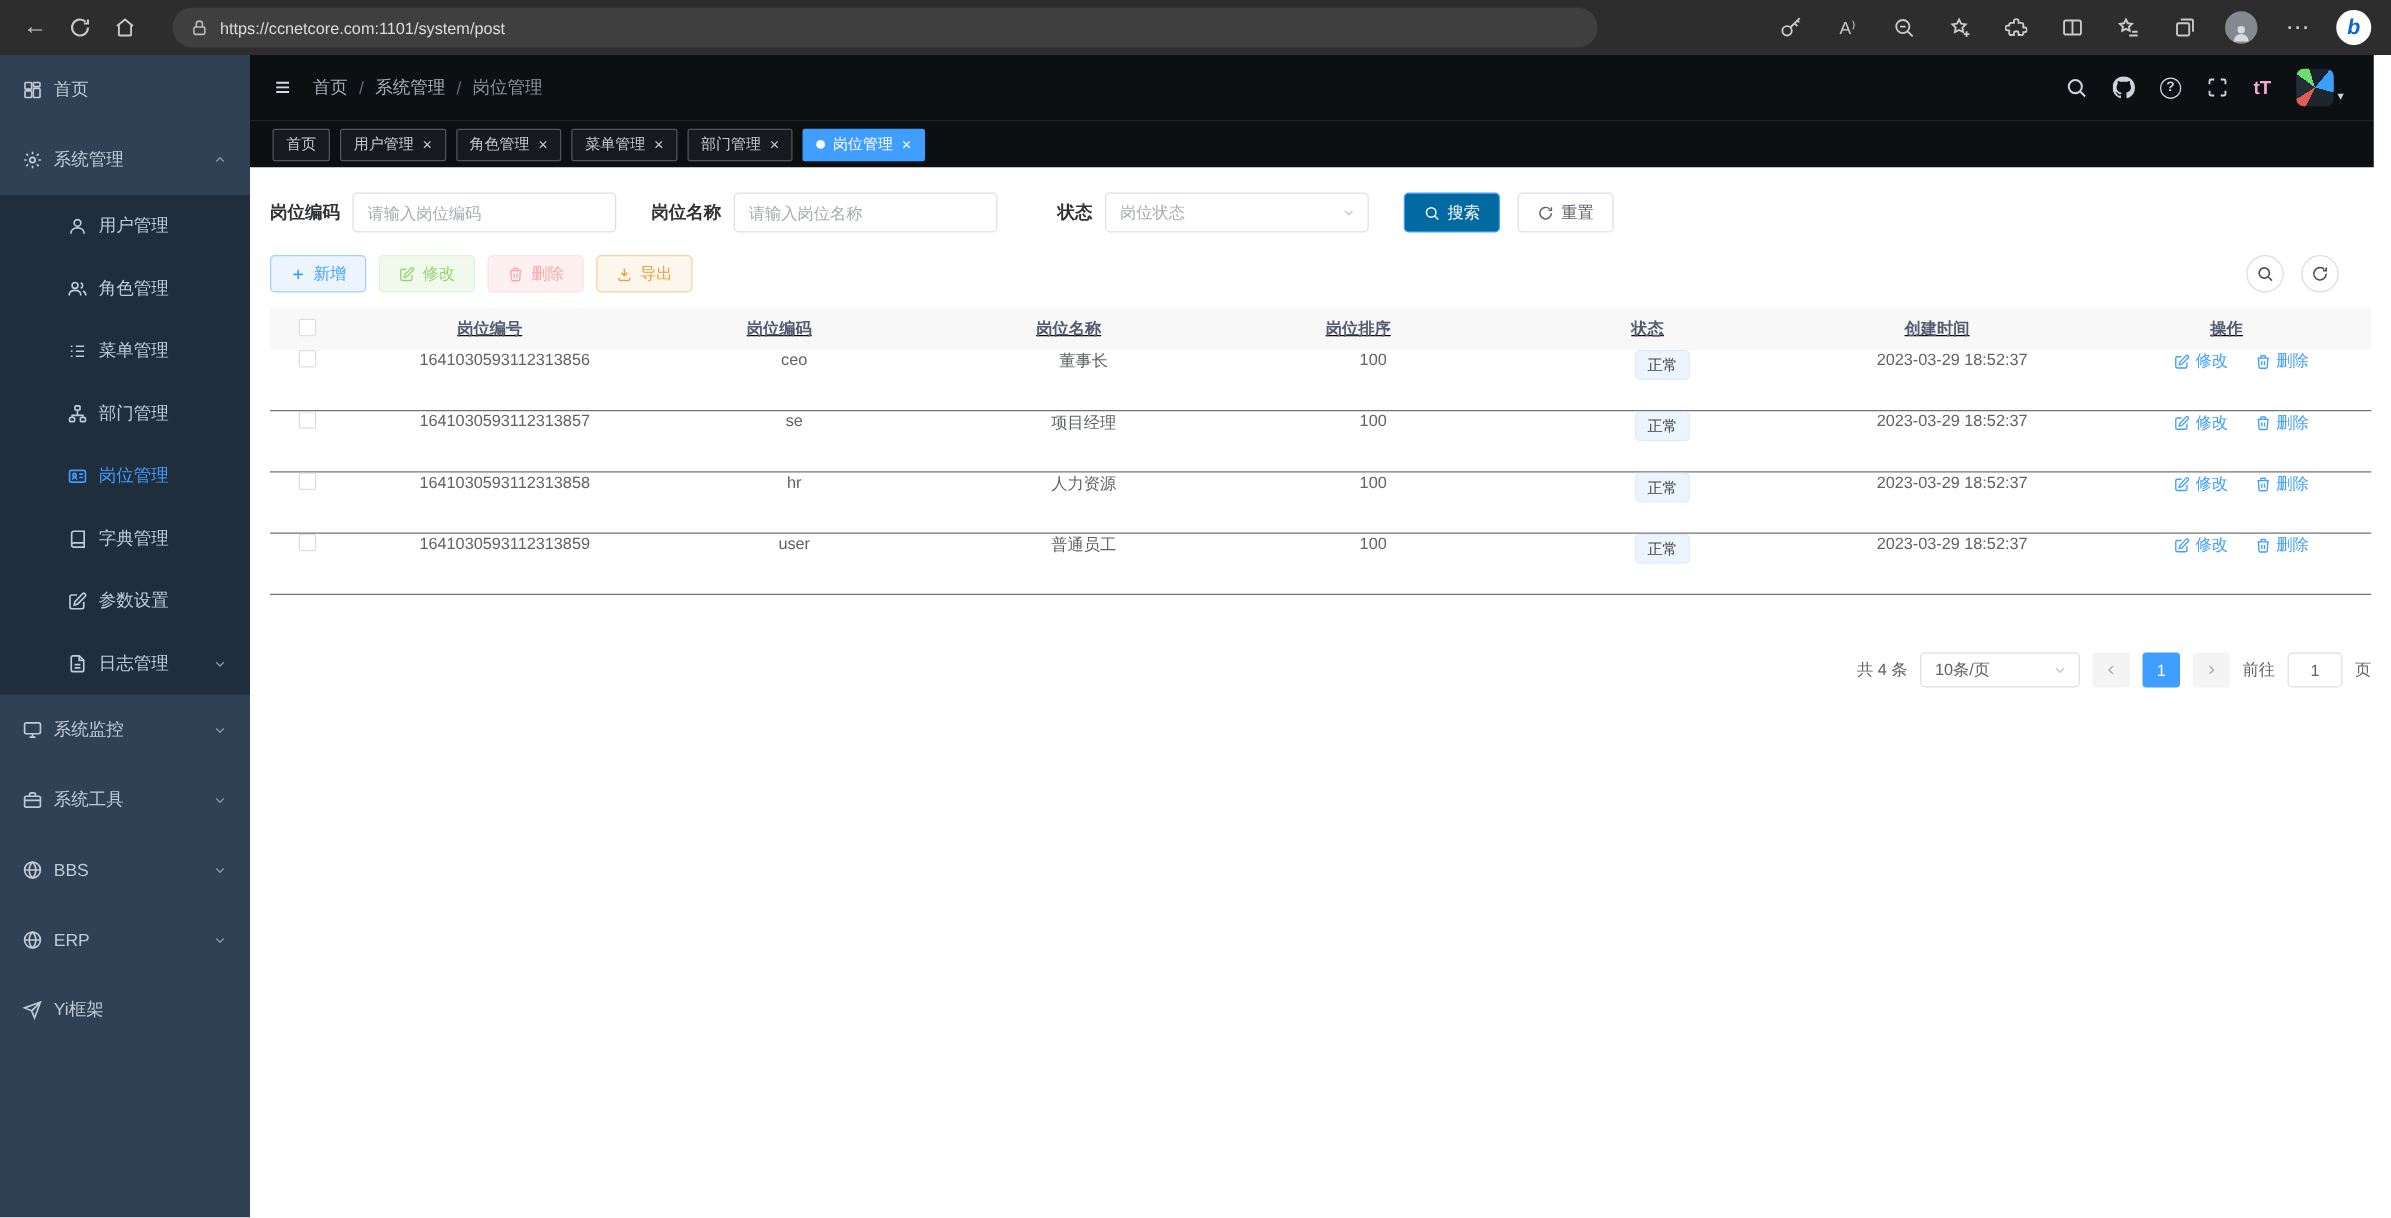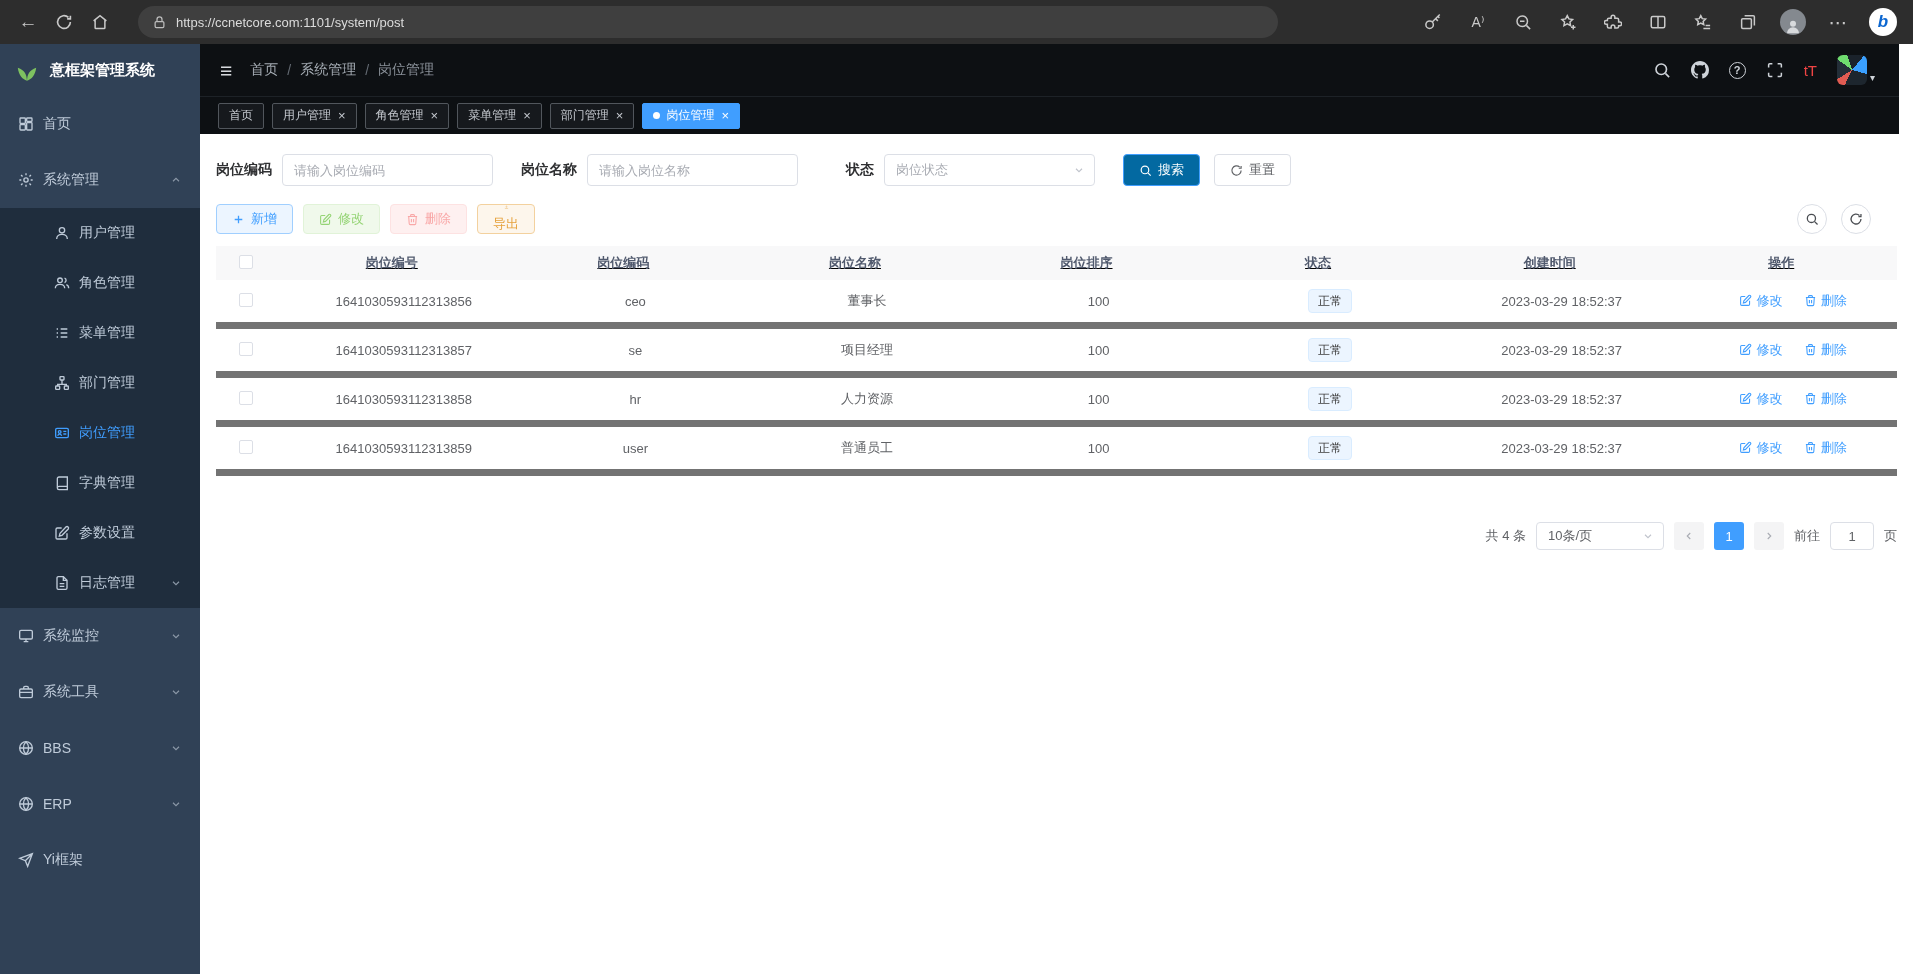--- a/index.html
+++ b/index.html
@@ -43,21 +43,21 @@
 
   .app-header { height:52px; background:#0d1013; display:flex; align-items:center; padding:0 20px; color:#c9ced4; }
   .hamburger { font-size:21px; color:#d6d9dd; cursor:pointer; margin-right:18px; line-height:1; }
   .breadcrumb { display:flex; align-items:center; gap:9px; font-size:14px; color:#a6adb5; }
   .crumb-sep { color:#646b73; }
   .crumb.last { color:#8b929a; }
   .header-right { margin-left:auto; display:flex; align-items:center; gap:20px; padding-right:18px; }
   .hicon { width:18px; height:18px; color:#ced3d9; cursor:pointer; }
   .q-circle { width:17px; height:17px; border:1.5px solid #ced3d9; border-radius:50%; display:flex; align-items:center;
               justify-content:center; font-size:11px; font-weight:bold; color:#ced3d9; cursor:pointer; }
-  .font-size-btn { font-size:15px; font-weight:normal; color:#ef4444; cursor:pointer; }
+  .font-size-btn { font-size:15px; font-weight:bold; color:#f9a8d4; cursor:pointer; }
   .avatar-wrap { display:flex; align-items:flex-end; gap:3px; cursor:pointer; }
   .avatar { width:30px; height:30px; border-radius:6px;
             background:conic-gradient(from 40deg,#3aa0ff 0 18%,#1d262e 18% 46%,#e05b52 46% 55%,#232e38 55% 74%,#6fdc6f 74% 84%,#1a222b 84%); }
   .avatar-caret { font-size:10px; color:#ced3d9; padding-bottom:2px; }
 
   .tab-bar { height:38px; background:#0d1013; display:flex; align-items:center; gap:8px; padding:0 18px;
              border-top:1px solid #1d2227; }
   .tab { height:26px; display:inline-flex; align-items:center; gap:6px; padding:0 10px; background:#16191d;
          border:1px solid #51565c; color:#c6cad0; font-size:12px; border-radius:2px; cursor:pointer; white-space:nowrap; }
   .tab .dot { display:none; }
@@ -80,32 +80,32 @@
   .select svg { width:12px; height:12px; color:#c0c4cc; }
 
   .btn { height:30px; padding:0 15px; border-radius:4px; font-size:13px; display:inline-flex; align-items:center;
          gap:6px; cursor:pointer; border:1px solid transparent; white-space:nowrap; background:#fff; font-family:inherit; }
   .btn svg { width:13px; height:13px; }
   .btn-search { background:#0369a1; border-color:#409eff; color:#fff; height:32px; margin-left:28px; }
   .btn-reset { background:#fff; border-color:#dcdfe6; color:#606266; height:32px; margin-left:14px;font-family:Liberation Mono, monospace; }
   .btn-add { background:#ecf5ff; border-color:#a0cfff; color:#409eff; }
   .btn-edit { background:#f0f9eb; border-color:#e1f3d8; color:#95d475; cursor:not-allowed; }
   .btn-del { background:#fef0f0; border-color:#fde2e2; color:#f9a7a7; cursor:not-allowed; }
-  .btn-export { background:#fdf6ec; border-color:#f3d19e; color:#e6a23c;flex-direction:column; }
+  .btn-export { background:#fdf6ec; border-color:#f3d19e; color:#e6a23c; }
 
   .toolbar { display:flex; align-items:center; gap:10px; margin-bottom:12px; }
   .toolbar-right { margin-left:auto; display:flex; gap:14px; padding-right:26px; }
   .circle-btn { width:30px; height:30px; border-radius:50%; border:1px solid #dcdfe6; background:#fff; display:flex;
                 align-items:center; justify-content:center; color:#4a4d52; cursor:pointer; }
   .circle-btn svg { width:14px; height:14px; }
 
   
   .thead { display:flex; align-items:center; height:34px; background:#f8f8f9;text-decoration:underline; }
   .th { flex:1; text-align:center; font-weight:bold; font-size:13px; color:#515a6e; white-space:nowrap; }
-  .trow { display:flex; align-items:center; height:49px; border-bottom:7px solid #737373; font-size:13px; color:#606266;gap:24px; }
+  .trow { display:flex; align-items:flex-start; height:49px; border-bottom:1px solid #737373; font-size:13px; color:#606266;gap:24px; }
   .td { flex:1; text-align:center; white-space:nowrap; overflow:hidden; }
   .col-check { flex:0 0 60px; }
   .checkbox { width:14px; height:14px; border:1px solid #dcdfe6; border-radius:2px; background:#fff; display:inline-block; cursor:pointer; }
   .badge { background:#ecf5ff; border:1px solid #d9ecff; color:#404040; font-size:12px; padding:0 9px; height:24px;
            line-height:22px; border-radius:4px; display:inline-block; }
   .link { color:#409eff; display:inline-flex; align-items:center; gap:4px; margin:0 9px; cursor:pointer; font-size:13px; }
   .link svg { width:13px; height:13px; }
   .link i { font-style:normal; }
 
   
@@ -333,26 +333,20 @@
     <span class="bicon">⋯</span>
     <span class="bicon">
         <span class="bing-circle">b</span>
       </span>
   </div>
 </div>
 
 <div class="app">
 
   <aside class="sidebar">
-    <div class="logo">
-      <svg class="ic">
-          <use href="#i-leaf"></use>
-        </svg>
-      <span class="logo-title">意框架管理系统</span>
-    </div>
 
     <nav>
       <div class="mi">
         <svg class="ic">
             <use href="#i-dash"></use>
           </svg>
         <span class="label">首页</span>
       </div>
       <div class="mi">
         <svg class="ic">

